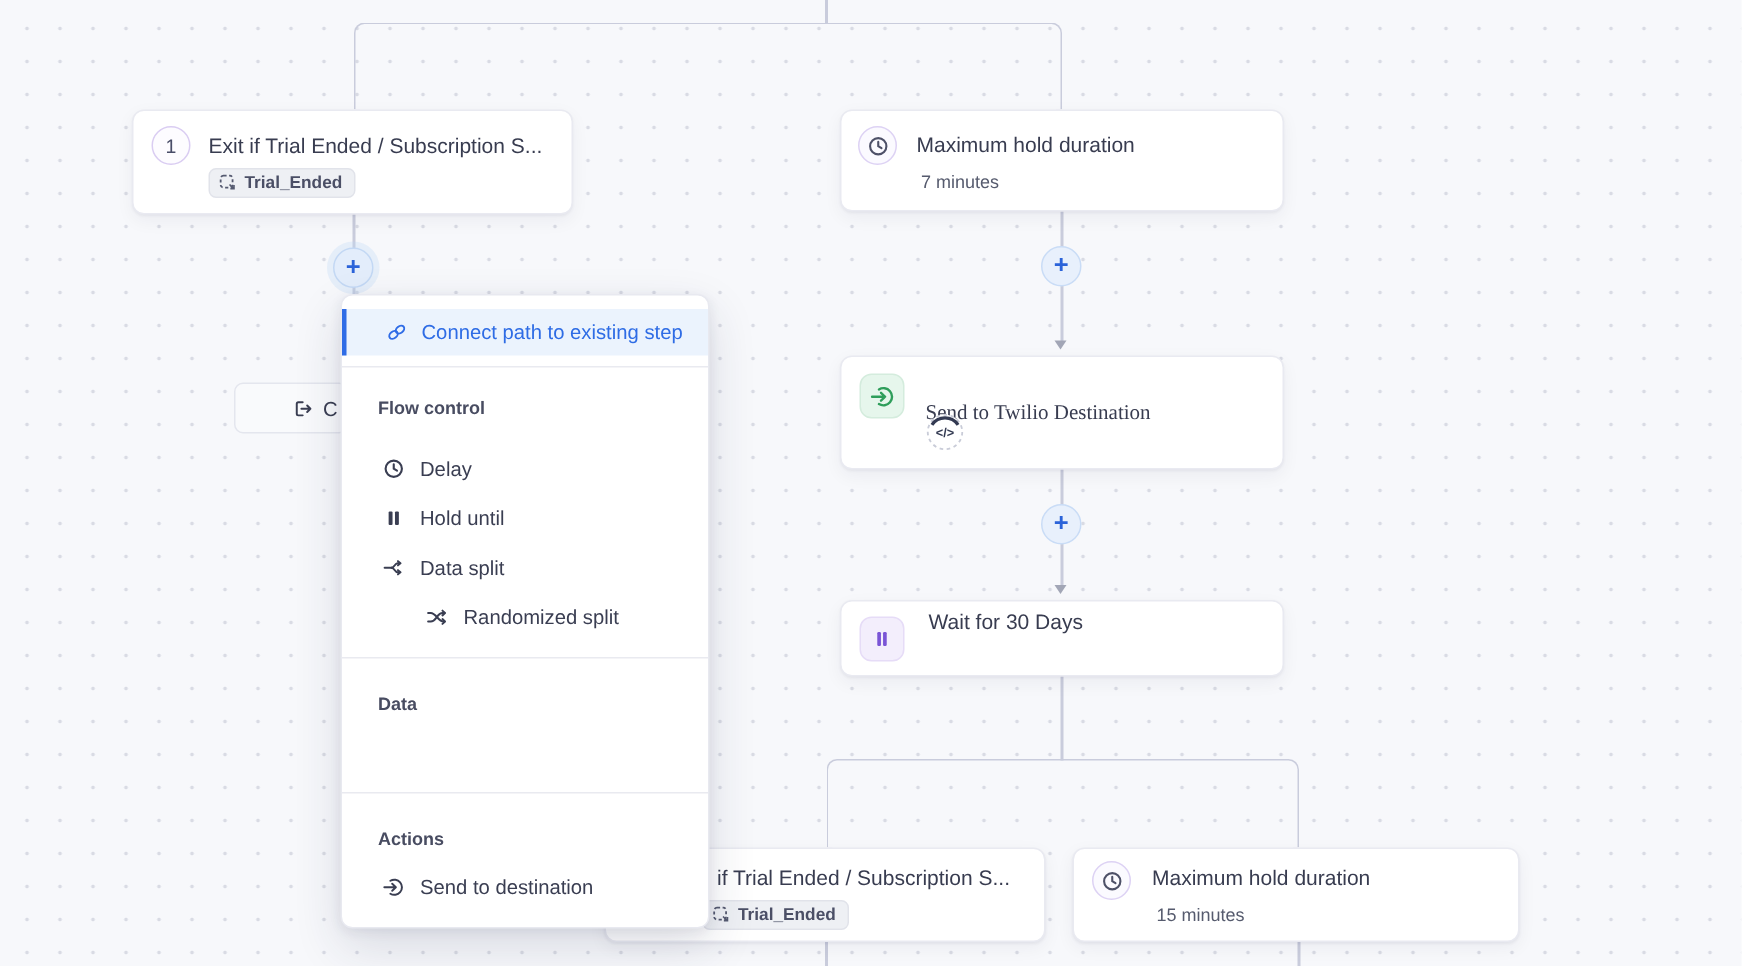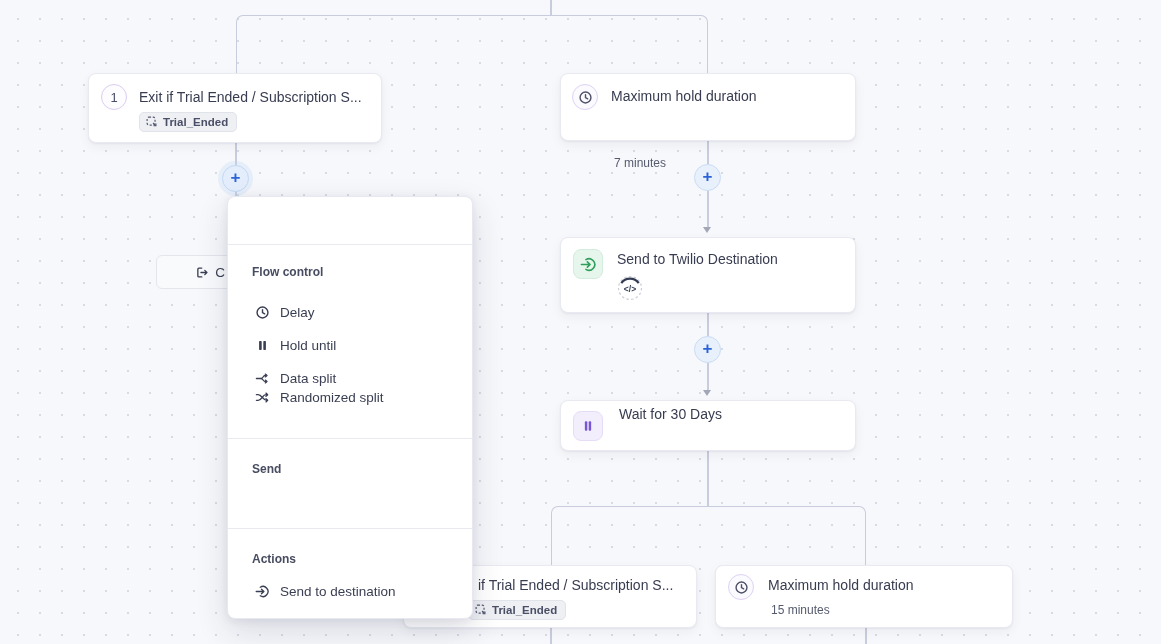--- a/index.html
+++ b/index.html
@@ -143,31 +143,31 @@
   </div>
 
   <div class="node" style="left:560px; top:73px; width:296px; height:68px;">
     <div class="clock-circle" style="left:11px; top:10px;">
       <svg width="15" height="15" viewBox="0 0 16 16">
           <circle cx="8" cy="8" r="5.8" fill="none" stroke="currentColor" stroke-width="1.5"></circle>
           <path d="M8 4.9 V8 l2.3 1.4" fill="none" stroke="currentColor" stroke-width="1.5" stroke-linecap="round"></path>
         </svg>
     </div>
     <div class="node-title" style="left:50px; top:14px;">Maximum hold duration</div>
-    <div class="node-sub" style="left:53px; top:40px;margin-top:42px;">7 minutes</div>
+    <div class="node-sub" style="left:53px; top:40px;">7 minutes</div>
   </div>
 
   <div class="node" style="left:560px; top:237px; width:296px; height:76px;">
     <div class="sq-icon sq-green" style="left:12px; top:11px;">
       <svg width="17" height="17" viewBox="0 0 16 16">
         <path d="M5.6 3.4 A5.4 5.4 0 1 1 5.6 12.6" fill="none" stroke="currentColor" stroke-width="1.5" stroke-linecap="round"></path>
         <path d="M1.3 8 H9.4 M6.9 5.5 9.5 8 6.9 10.5" fill="none" stroke="currentColor" stroke-width="1.5" stroke-linecap="round" stroke-linejoin="round"></path>
       </svg>
     </div>
-    <div class="node-title" style="left:56px; top:13px;">Send to Twilio Destination</div>
+    <div class="node-title" style="left:56px; top:30px;font-family:Liberation Serif, serif;">Send to Twilio Destination</div>
     <div class="code-badge" style="left:56px; top:37px;">
       <svg width="26" height="26" viewBox="0 0 26 26">
         <circle cx="13" cy="13" r="11.5" fill="#ffffff" stroke="#c9ccd8" stroke-width="1.2" stroke-dasharray="2.4 2.4"></circle>
         <path d="M4.3 8.2 A10.5 10.5 0 0 1 21.7 8.2" fill="none" stroke="#333a52" stroke-width="2.2"></path>
         <text x="13" y="16.5" text-anchor="middle" font-size="8.5" font-weight="bold" fill="#333a52" font-family="Liberation Sans, sans-serif">&lt;/&gt;</text>
       </svg>
     </div>
   </div>
 
   <div class="node" style="left:560px; top:400px; width:296px; height:51px;">
@@ -215,20 +215,29 @@
     </div>
   <div class="plus-btn" style="left:694px; top:164px;">
       <span>+</span>
     </div>
   <div class="plus-btn" style="left:694px; top:336px;">
       <span>+</span>
     </div>
 
   <div class="menu">
 
+    <div class="menu-connect">
+      <svg width="15" height="15" viewBox="0 0 16 16">
+        <g fill="none" stroke="#2f6ce6" stroke-width="1.4">
+          <ellipse cx="5.7" cy="9.9" rx="3.3" ry="2.4" transform="rotate(-38 5.7 9.9)"></ellipse>
+          <ellipse cx="10.3" cy="6.1" rx="3.3" ry="2.4" transform="rotate(-38 10.3 6.1)"></ellipse>
+        </g>
+      </svg>
+      <span>Connect path to existing step</span>
+    </div>
 
     <div class="menu-divider" style="top:47px;"></div>
 
     <div class="menu-header" style="top:68px;">Flow control</div>
 
     <div class="menu-item" style="top:99px;">
       <span class="mi-icon">
         <svg width="15" height="15" viewBox="0 0 16 16">
             <circle cx="8" cy="8" r="5.8" fill="none" stroke="currentColor" stroke-width="1.5"></circle>
             <path d="M8 4.9 V8 l2.3 1.4" fill="none" stroke="currentColor" stroke-width="1.5" stroke-linecap="round"></path>
@@ -253,36 +262,36 @@
           <path d="M1.5 8 H6.5"></path>
           <path d="M6.5 8 C8.6 8 8.6 4.8 10.7 4.8 H12"></path>
           <path d="M6.5 8 C8.6 8 8.6 11.2 10.7 11.2 H12"></path>
           <path d="M11 3.3 L12.8 4.8 L11 6.3"></path>
           <path d="M11 9.7 L12.8 11.2 L11 12.7"></path>
         </svg>
       </span>
       <span>Data split</span>
     </div>
 
-    <div class="menu-item" style="top:184px;">
+    <div class="menu-item" style="top:198px;margin-left:29px;">
       <span class="mi-icon">
         <svg width="15" height="15" viewBox="0 0 16 16" fill="none" stroke="currentColor" stroke-width="1.4" stroke-linecap="round" stroke-linejoin="round">
           <path d="M1.5 5 h1.9 c3.7 0 5.3 6 9 6 h0.8"></path>
           <path d="M1.5 11 h1.9 c1.7 0 2.9-1.2 3.9-2.6"></path>
           <path d="M7.9 7.6 c1-1.4 2.2-2.6 3.9-2.6 h1.4"></path>
           <path d="M11.7 3.3 L13.5 5 L11.7 6.7"></path>
           <path d="M11.7 9.3 L13.5 11 L11.7 12.7"></path>
         </svg>
       </span>
       <span>Randomized split</span>
     </div>
 
     <div class="menu-divider" style="top:241px;"></div>
 
-    <div class="menu-header" style="top:265px;">Send</div>
+    <div class="menu-header" style="top:265px;">Data</div>
 
 
     <div class="menu-divider" style="top:331px;"></div>
 
     <div class="menu-header" style="top:355px;">Actions</div>
 
     <div class="menu-item" style="top:378px;">
       <span class="mi-icon">
         <svg width="15" height="15" viewBox="0 0 16 16">
           <path d="M5.6 3.4 A5.4 5.4 0 1 1 5.6 12.6" fill="none" stroke="currentColor" stroke-width="1.4" stroke-linecap="round"></path>

